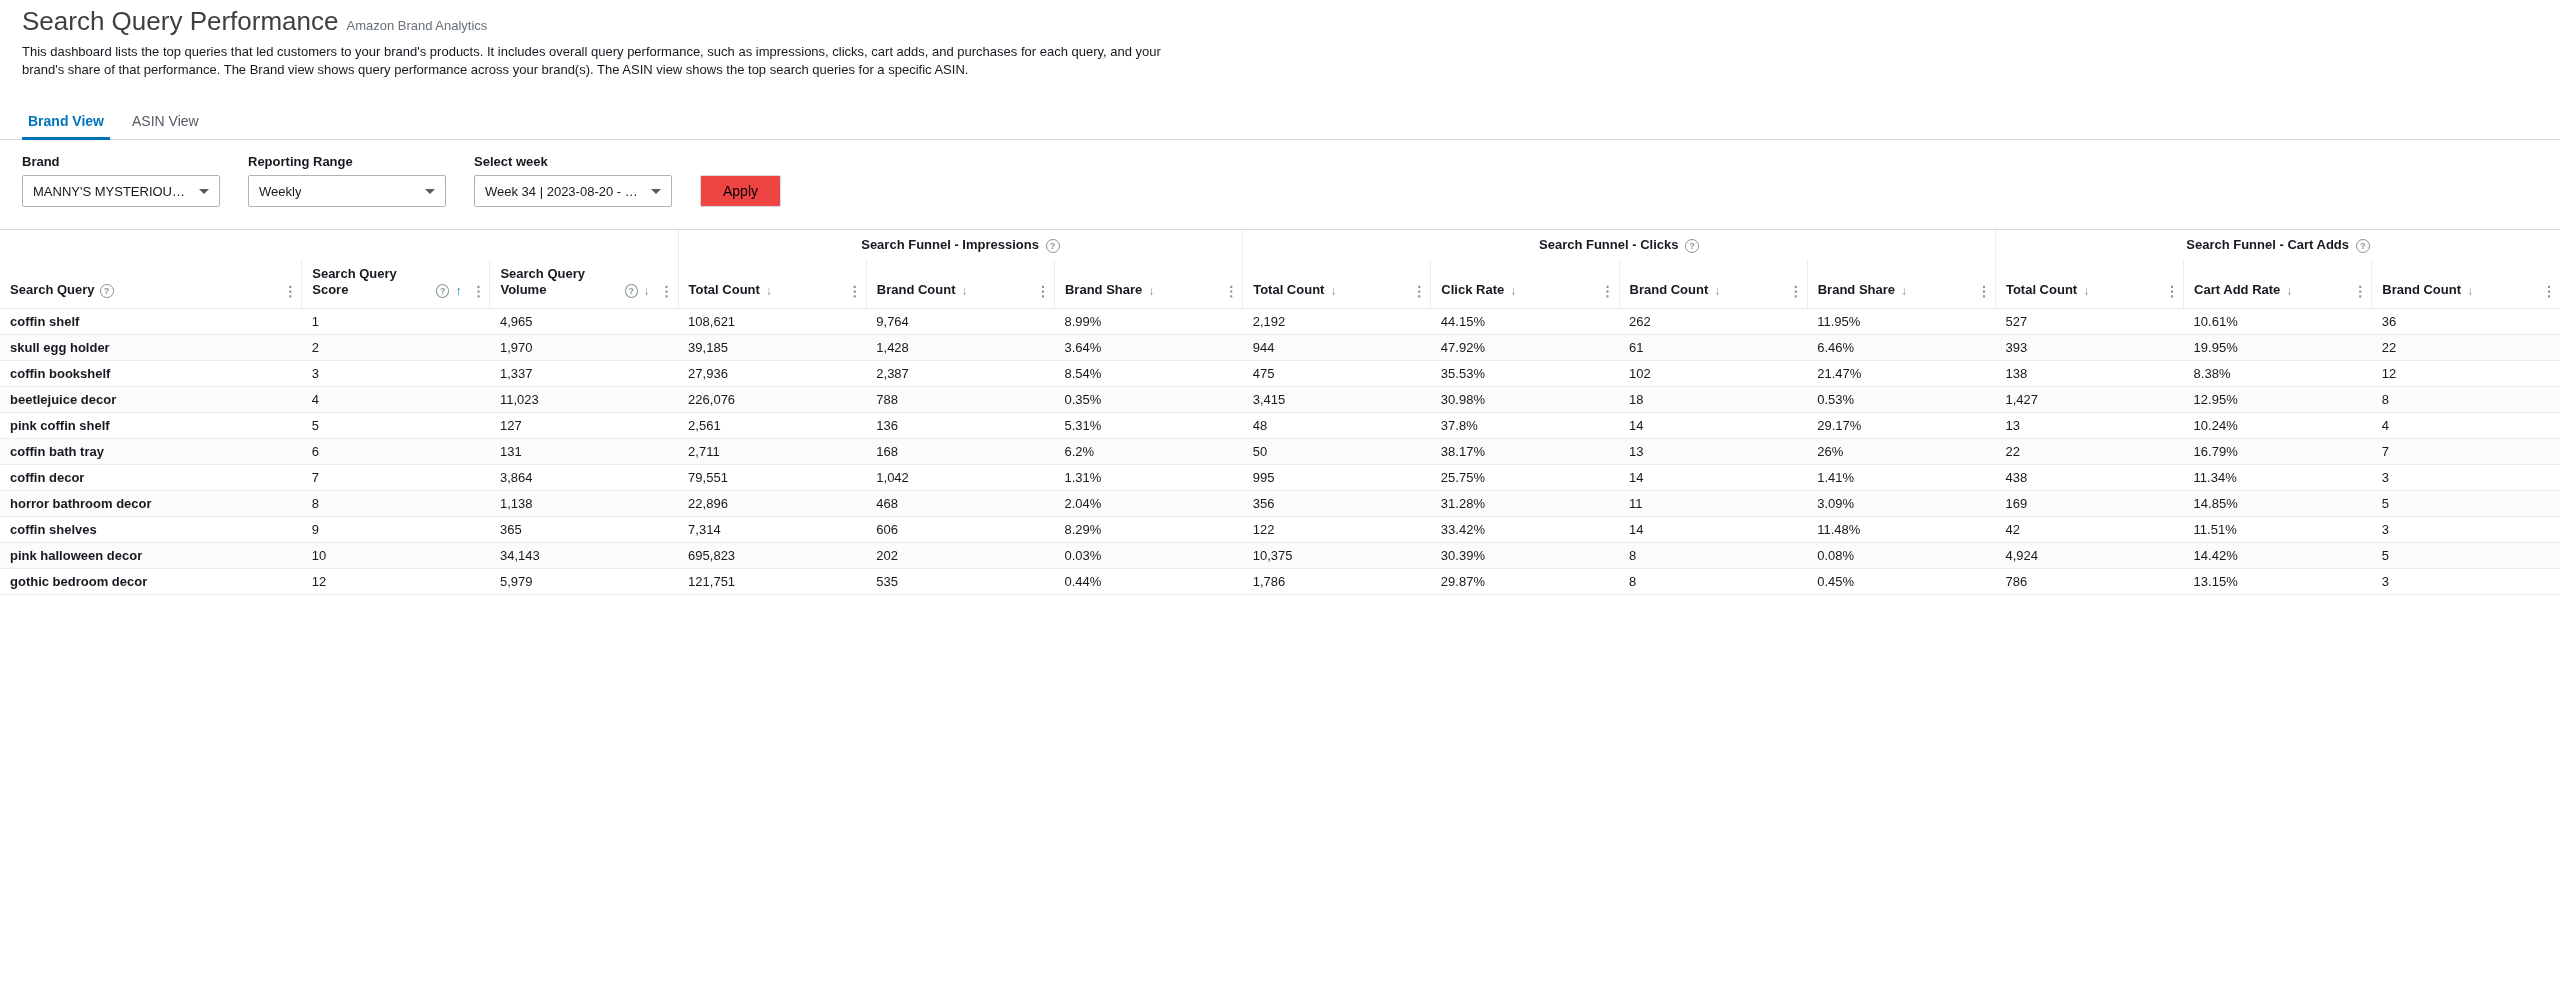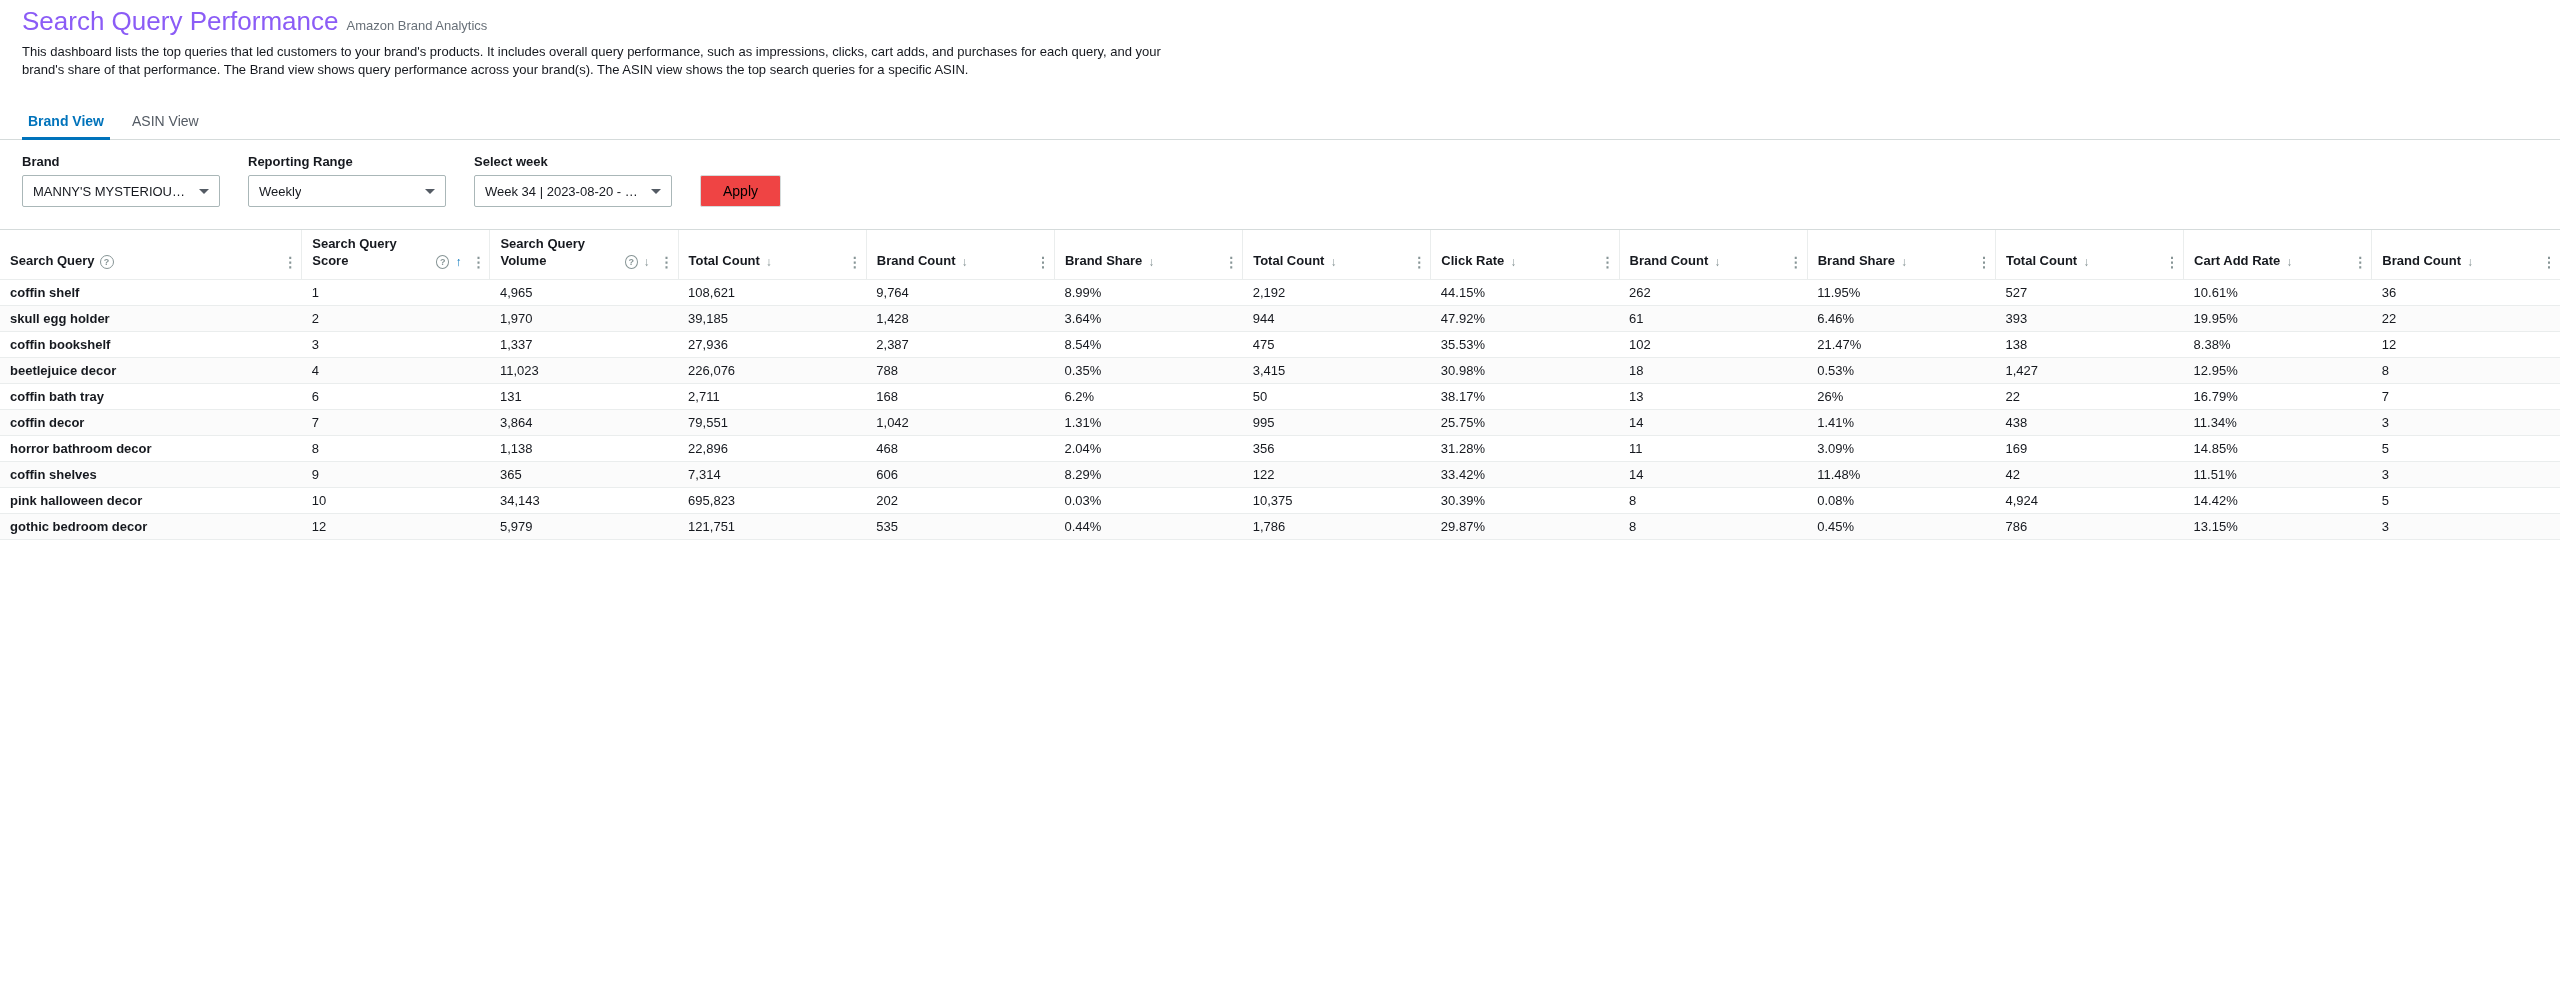--- a/index.html
+++ b/index.html
@@ -1,19 +1,19 @@
 <!DOCTYPE html>
 <html><head>
 <meta charset="utf-8">
 <style>
 * { box-sizing: border-box; margin: 0; padding: 0; }
 body { font-family: "Amazon Ember", Arial, sans-serif; font-size: 13px; color: #16191f; background: #fff; }
 .header { padding: 6px 22px 4px 22px; }
 .title-row { display: flex; align-items: baseline; gap: 8px; }
-.title { font-size: 26px; font-weight: 400; color: #8b5cf6; }
+.title { font-size: 26px; font-weight: 400; color: #404040; }
 .subtitle { font-size: 13px; color: #687078; }
 .desc { font-size: 13px; color: #16191f; margin-top: 6px; max-width: 1160px; line-height: 1.4; }
 .tabs { display: flex; gap: 16px; padding: 10px 22px 0 22px; border-bottom: 1px solid #d5dbdb; margin-top: 12px; }
 .tab { padding: 8px 6px 10px 6px; cursor: pointer; font-size: 14px; color: #545b64; position: relative; }
 .tab.active { color: #0073bb; font-weight: 700; }
 .tab.active::after { content: ""; position: absolute; left: 0; right: 0; bottom: -1px; height: 3px; background: #0073bb; }
 .filters { display: flex; gap: 28px; padding: 14px 22px 22px 22px; align-items: flex-end; }
 .filter-group { display: flex; flex-direction: column; gap: 6px; }
 .filter-label { font-size: 13px; font-weight: 700; color: #16191f; }
 .dropdown { display: flex; align-items: center; justify-content: space-between; border: 1px solid #aab7b8; border-radius: 2px; padding: 7px 10px; min-width: 198px; height: 32px; background: #fff; cursor: pointer; font-size: 13px; white-space: nowrap; overflow: hidden; }
@@ -89,20 +89,35 @@
         <col style="width:116px">
     <col style="width:116px">
         <col style="width:116px">
         <col style="width:116px">
         <col style="width:116px">
     <col style="width:116px">
         <col style="width:116px">
         <col style="width:116px">
   </colgroup>
   <thead>
+    <tr class="group-row">
+      <th colspan="3"></th>
+      <th colspan="3" class="grp">
+        <span>Search Funnel - Impressions</span>
+        <span class="help-icon">?</span>
+      </th>
+      <th colspan="4" class="grp">
+        <span>Search Funnel - Clicks</span>
+        <span class="help-icon">?</span>
+      </th>
+      <th colspan="3" class="grp">
+        <span>Search Funnel - Cart Adds</span>
+        <span class="help-icon">?</span>
+      </th>
+    </tr>
     <tr class="col-row" id="col-row">
           <th>
             <div class="col-header-inner">
               <span class="col-label">Search Query</span>
               <span class="help-icon">?</span>
             </div>
             <span class="menu-icon">⋮</span>
           </th>
           <th>
             <div class="col-header-inner">
@@ -247,20 +262,35 @@
           <td>0.35%</td>
           <td>3,415</td>
           <td>30.98%</td>
           <td>18</td>
           <td>0.53%</td>
           <td>1,427</td>
           <td>12.95%</td>
           <td>8</td>
         </tr>
         <tr>
+          <td>pink coffin shelf</td>
+          <td>5</td>
+          <td>127</td>
+          <td>2,561</td>
+          <td>136</td>
+          <td>5.31%</td>
+          <td>48</td>
+          <td>37.8%</td>
+          <td>14</td>
+          <td>29.17%</td>
+          <td>13</td>
+          <td>10.24%</td>
+          <td>4</td>
+        </tr>
+        <tr>
           <td>coffin bath tray</td>
           <td>6</td>
           <td>131</td>
           <td>2,711</td>
           <td>168</td>
           <td>6.2%</td>
           <td>50</td>
           <td>38.17%</td>
           <td>13</td>
           <td>26%</td>

